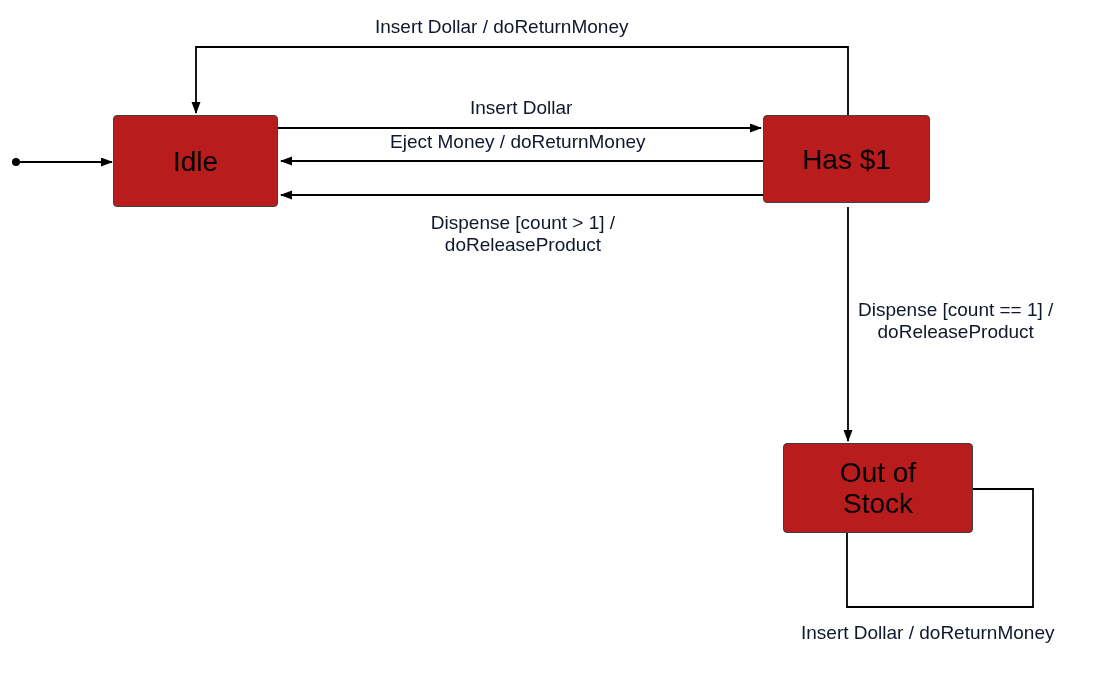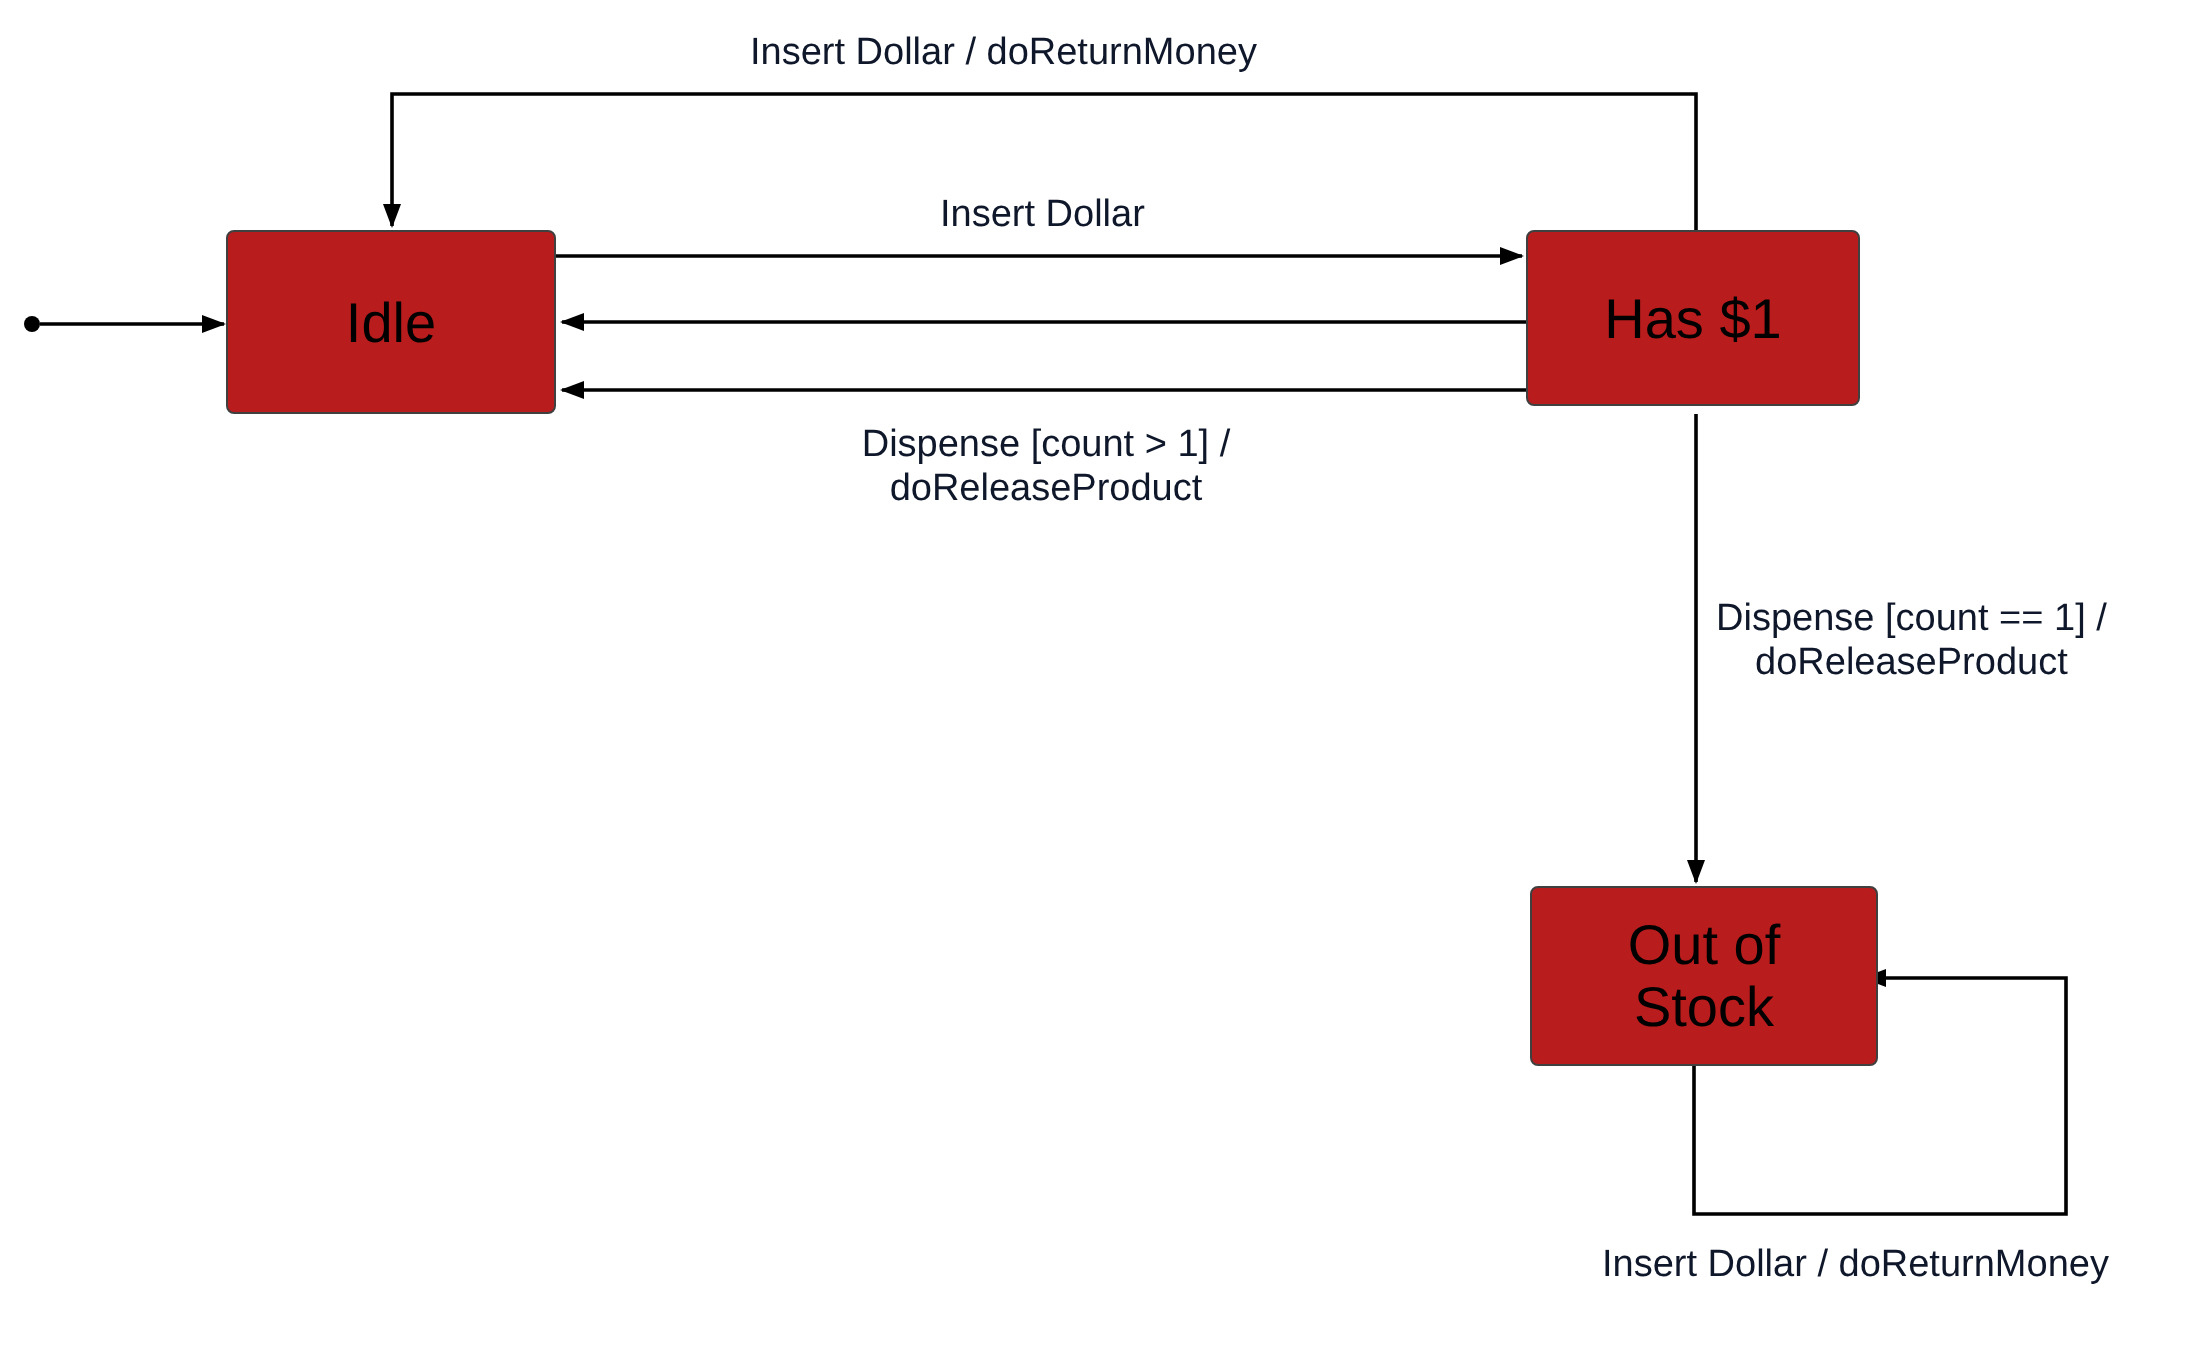--- a/index.html
+++ b/index.html
@@ -32,21 +32,21 @@
     display: flex;
     align-items: center;
     justify-content: center;
     text-align: center;
     font-size: 28px;
     line-height: 31px;
     color: #000000;
   }
   .state-idle      { left: 113px; top: 115px; width: 165px; height: 92px; }
   .state-hasdollar { left: 763px; top: 115px; width: 167px; height: 88px; }
-  .state-oos       { left: 765px; top: 443px; width: 174px; height: 90px; }
+  .state-oos       { left: 783px; top: 443px; width: 190px; height: 90px; }
   .edge-label {
     position: absolute;
     font-size: 19px;
     line-height: 22px;
     white-space: nowrap;
     color: #0f172a;
   }
   .edge-label span { display: block; }
   .lbl-top        { left: 375px; top: 16px; }
   .lbl-insert     { left: 470px; top: 97px; }
@@ -95,20 +95,21 @@
     <span>
       <span style="display:block;">Out of</span>
       <span style="display:block;">Stock</span>
     </span>
   </div>
 
   <div class="edge-label lbl-top">Insert Dollar / doReturnMoney</div>
 
   <div class="edge-label lbl-insert">Insert Dollar</div>
 
+  <div class="edge-label lbl-eject">Eject Money / doReturnMoney</div>
 
   <div class="edge-label lbl-dispense-gt">
     <span>Dispense [count &gt; 1] /</span>
     <span>doReleaseProduct</span>
   </div>
 
   <div class="edge-label lbl-dispense-eq">
     <span>Dispense [count == 1] /</span>
     <span>doReleaseProduct</span>
   </div>

